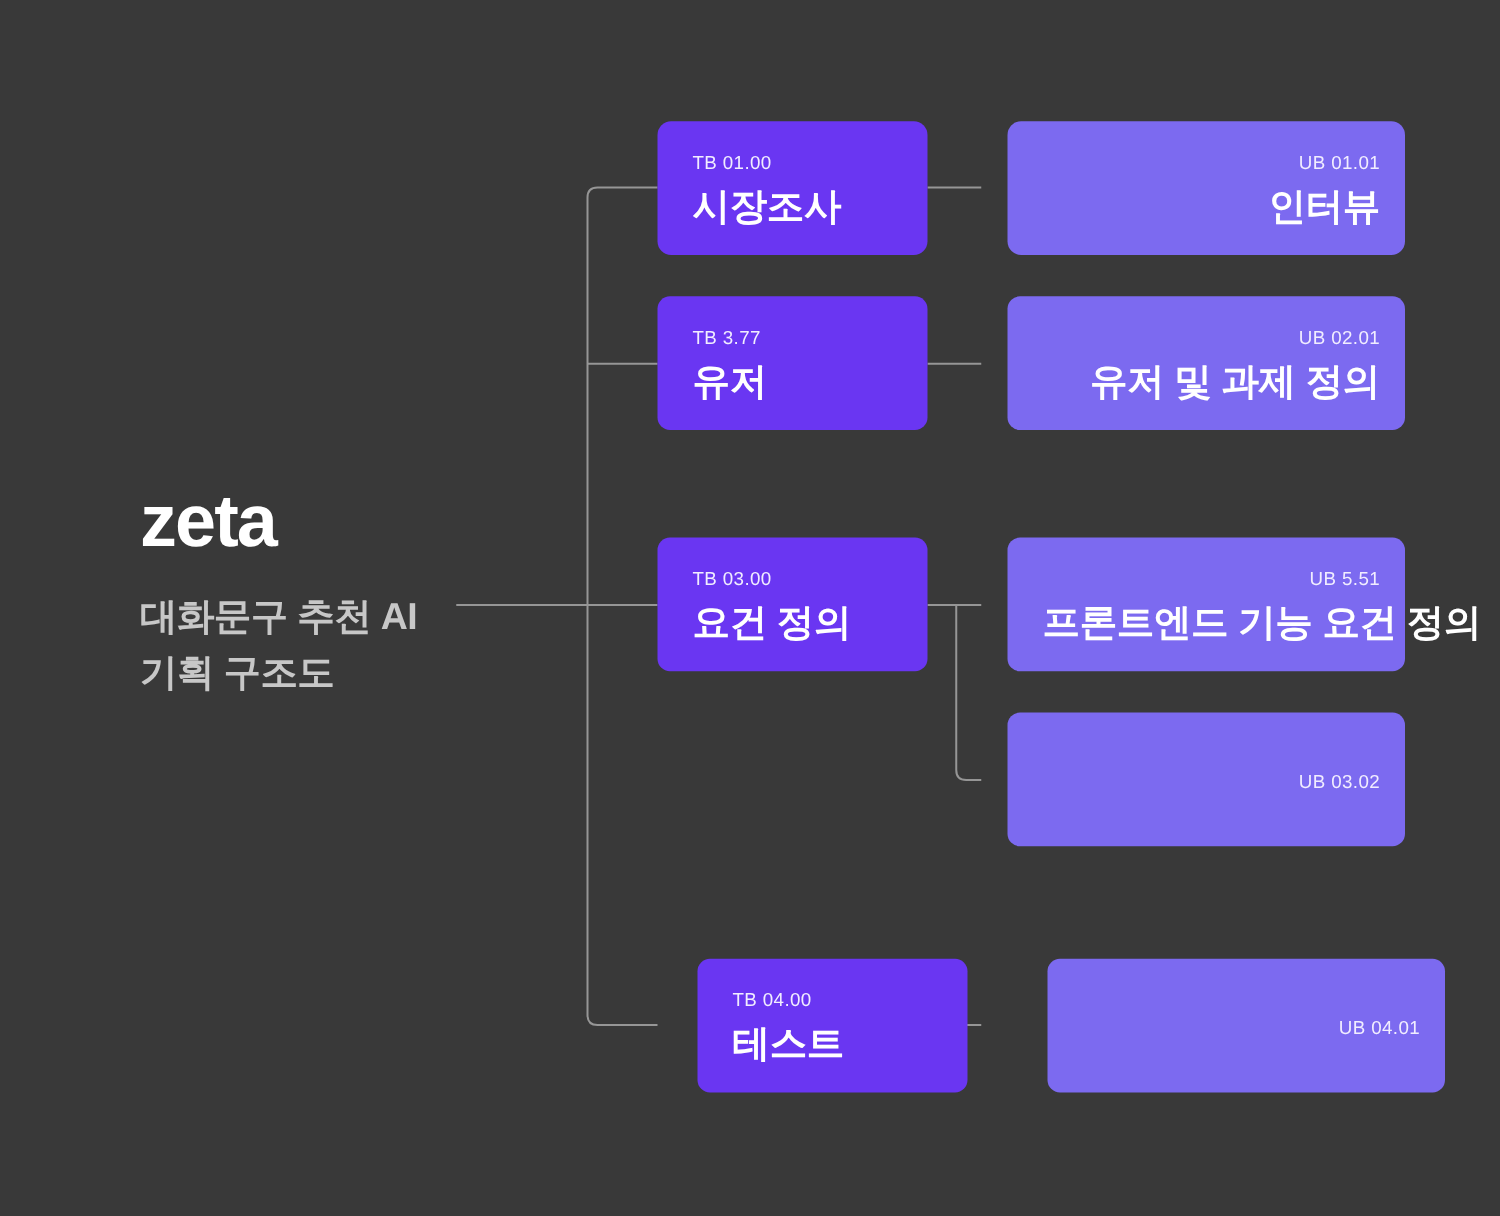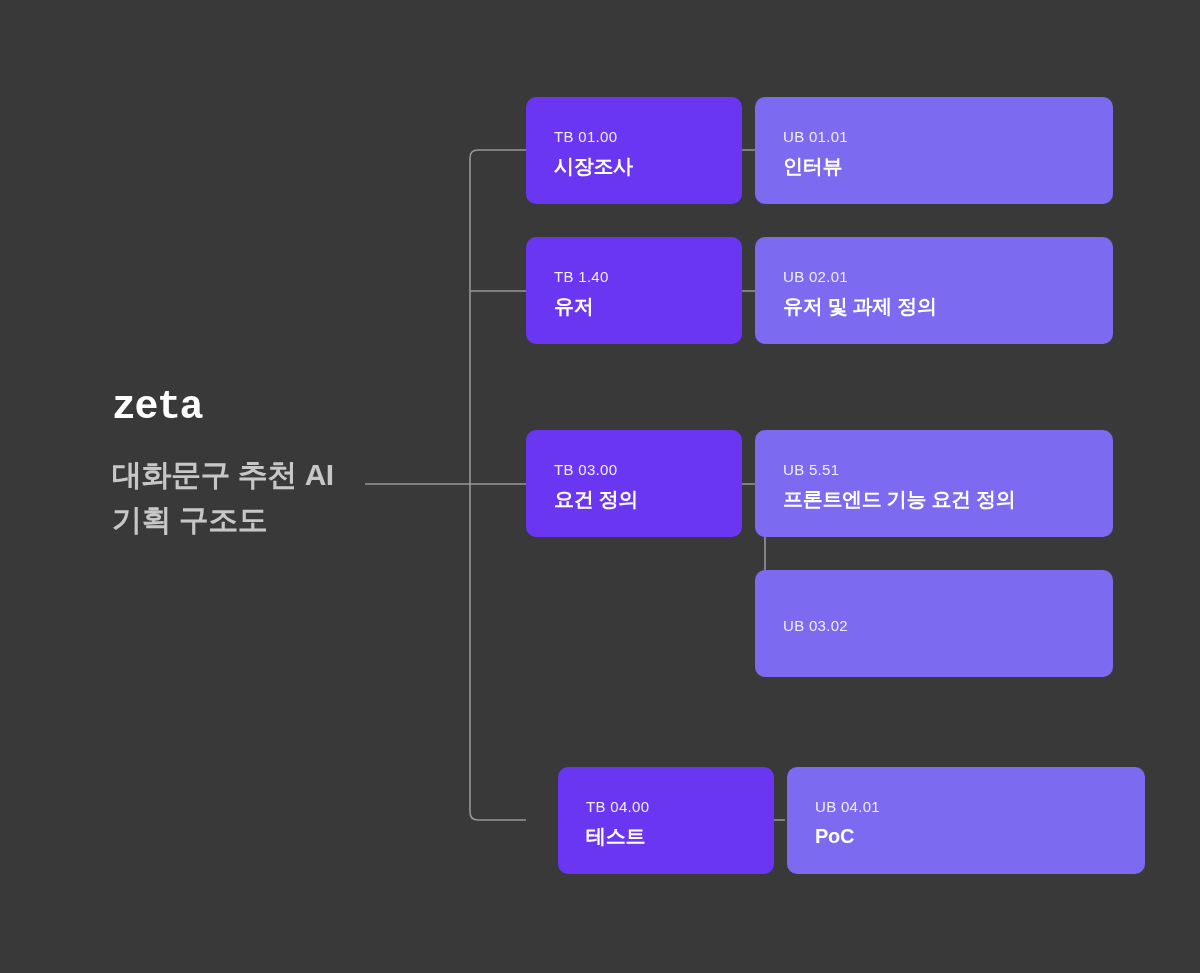--- a/index.html
+++ b/index.html
@@ -19,25 +19,24 @@
     font-family:"Liberation Sans","DejaVu Sans",sans-serif;
     position:relative;
     overflow:hidden;
   }
   .canvas{position:absolute;inset:0;width:1200px;height:973px;}
 
   
   .brand{position:absolute;left:112px;top:388px;width:260px;}
   .logo{
     color:var(--logo-text);
-    font-size:40px;
+    font-size:59px;
     font-weight:800;
     letter-spacing:-1.5px;
     line-height:1.0;
-    font-family:Liberation Mono, monospace;
   }
   .subtitle{
     margin-top:24px;
     color:var(--subtitle-text);
     font-size:30px;
     font-weight:600;
     line-height:45px;
     letter-spacing:-0.5px;
   }
 
@@ -50,37 +49,37 @@
     position:absolute;
     height:107px;
     border-radius:10px;
     display:flex;
     flex-direction:column;
     justify-content:center;
     padding:6px 20px 0 28px;
     gap:9px;
   }
   .node.parent{left:526px;width:216px;background:var(--parent-box);}
-  .node.child{left:755px;width:358px;background:var(--child-box);}
+  .node.child{left:806px;width:318px;background:var(--child-box);text-align:right;}
   .node .code{
     color:var(--box-code-text);
     font-size:15px;
     font-weight:400;
     letter-spacing:0.3px;
     line-height:1.1;
   }
   .node .title{
     color:var(--box-title-text);
-    font-size:20px;
+    font-size:30px;
     font-weight:700;
     letter-spacing:-0.3px;
     line-height:1.2;
     white-space:nowrap;
   }
-  .r1{top:97px;}
+  .r1{top:97px;border-radius:11px;}
   .r2{top:237px;}
   .r3{top:430px;}
   .r3b{top:570px;}
   .r4{top:767px;margin-left:32px;}
 </style>
 </head>
 <body>
 
 <div class="canvas">
 
@@ -101,21 +100,21 @@
     <path d="M742 484 H785"></path>
     <path d="M765 484 V616 Q765 624 773 624 H785"></path>
     <path d="M742 820 H785"></path>
   </svg>
 
   <div class="node parent r1">
     <div class="code">TB 01.00</div>
     <div class="title">시장조사</div>
   </div>
   <div class="node parent r2">
-    <div class="code">TB 1.40</div>
+    <div class="code">TB 3.77</div>
     <div class="title">유저</div>
   </div>
   <div class="node parent r3">
     <div class="code">TB 03.00</div>
     <div class="title">요건 정의</div>
   </div>
   <div class="node parent r4">
     <div class="code">TB 04.00</div>
     <div class="title">테스트</div>
   </div>
@@ -130,16 +129,15 @@
   </div>
   <div class="node child r3">
     <div class="code">UB 5.51</div>
     <div class="title">프론트엔드 기능 요건 정의</div>
   </div>
   <div class="node child r3b">
     <div class="code">UB 03.02</div>
   </div>
   <div class="node child r4">
     <div class="code">UB 04.01</div>
-    <div class="title">PoC</div>
   </div>
 
 </div>
 
 </body></html>

